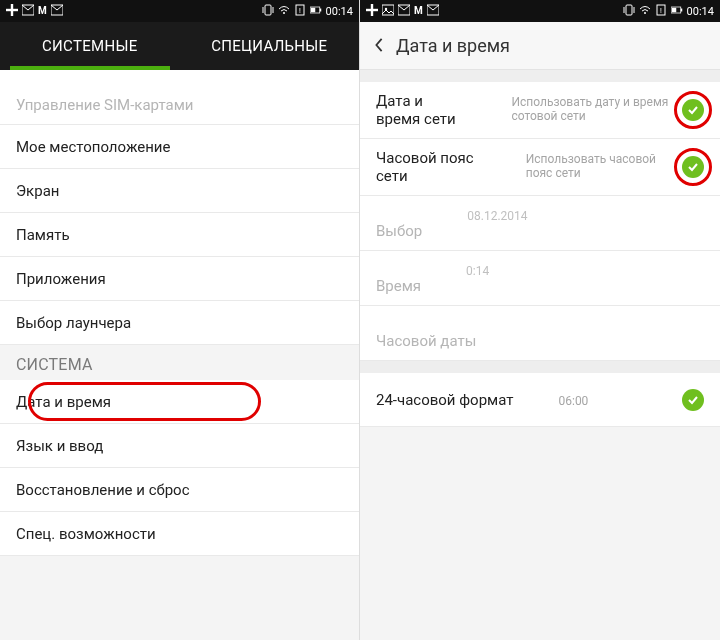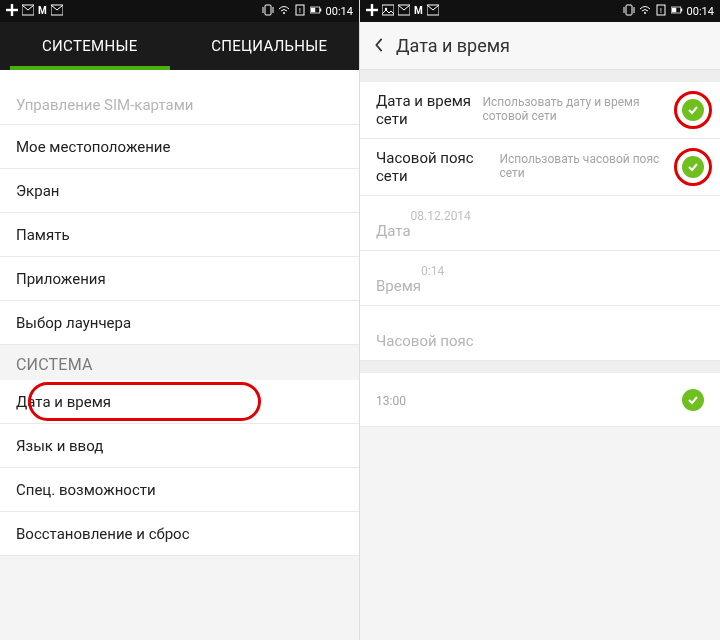--- a/index.html
+++ b/index.html
@@ -80,21 +80,21 @@
     background: #fff;
     border-bottom: 1px solid #e9e9e9;
     min-height: 44px;
     display: flex;
     align-items: center;
     padding: 10px 16px;
     position: relative;
   }
   .row .title { font-size: 15px; color: #222; }
   .row.disabled .title { color: #b5b5b5; margin-top: 16px; }
-  .row .sub { font-size: 12px; color: #a5a5a5; margin-top: 3px; }
+  .row .sub { font-size: 12px; color: #a5a5a5; margin-top: 3px; margin-left: 45px; }
   .row.disabled .sub { color: #c0c0c0; }
   .row .col { display: flex; flex-direction: row; flex: 1; }
   .row .trail { margin-left: 8px; }
 
   .card-gap { height: 12px; background: #eee; }
 
   .check {
     width: 22px; height: 22px;
     border-radius: 50%;
     background: #6fbf1f;
@@ -194,24 +194,24 @@
     <div class="sectionlabel">СИСТЕМА</div>
 
     <div class="row" style="position:relative">
       <span class="title">Дата и время</span>
       <div class="hl-red row-ring"></div>
     </div>
     <div class="row">
         <span class="title">Язык и ввод</span>
       </div>
     <div class="row">
+        <span class="title">Восстановление и сброс</span>
+      </div>
+    <div class="row">
         <span class="title">Спец. возможности</span>
-      </div>
-    <div class="row">
-        <span class="title">Восстановление и сброс</span>
       </div>
   </div>
 </div>
 
 <div class="phone">
 
   <div class="status">
     <span><svg class="sicon" viewBox="0 0 10 10">
           <rect x="4" y="0" width="2" height="10"></rect>
           <rect x="0" y="4" width="10" height="2"></rect>
@@ -286,43 +286,44 @@
       <div class="trail check">
           <svg viewBox="0 0 12 12">
             <path d="M2 6 L5 9 L10 3" fill="none" stroke="#fff" stroke-width="2"></path>
           </svg>
         </div>
       <div class="hl-red circle"></div>
     </div>
 
     <div class="row tall disabled">
       <div class="col">
-        <span class="title">Дата</span>
+        <span class="title">Выбор</span>
         <span class="sub">08.12.2014</span>
       </div>
     </div>
 
     <div class="row tall disabled">
       <div class="col">
         <span class="title">Время</span>
         <span class="sub">0:14</span>
       </div>
     </div>
 
     <div class="row tall disabled">
       <div class="col">
-        <span class="title">Часовой пояс</span>
+        <span class="title">Часовой даты</span>
       </div>
     </div>
 
     <div class="card-gap"></div>
 
     <div class="row tall">
       <div class="col">
-        <span class="sub">13:00</span>
+        <span class="title">24-часовой формат</span>
+        <span class="sub">06:00</span>
       </div>
       <div class="trail check">
           <svg viewBox="0 0 12 12">
             <path d="M2 6 L5 9 L10 3" fill="none" stroke="#fff" stroke-width="2"></path>
           </svg>
         </div>
     </div>
 
   </div>
 </div>

